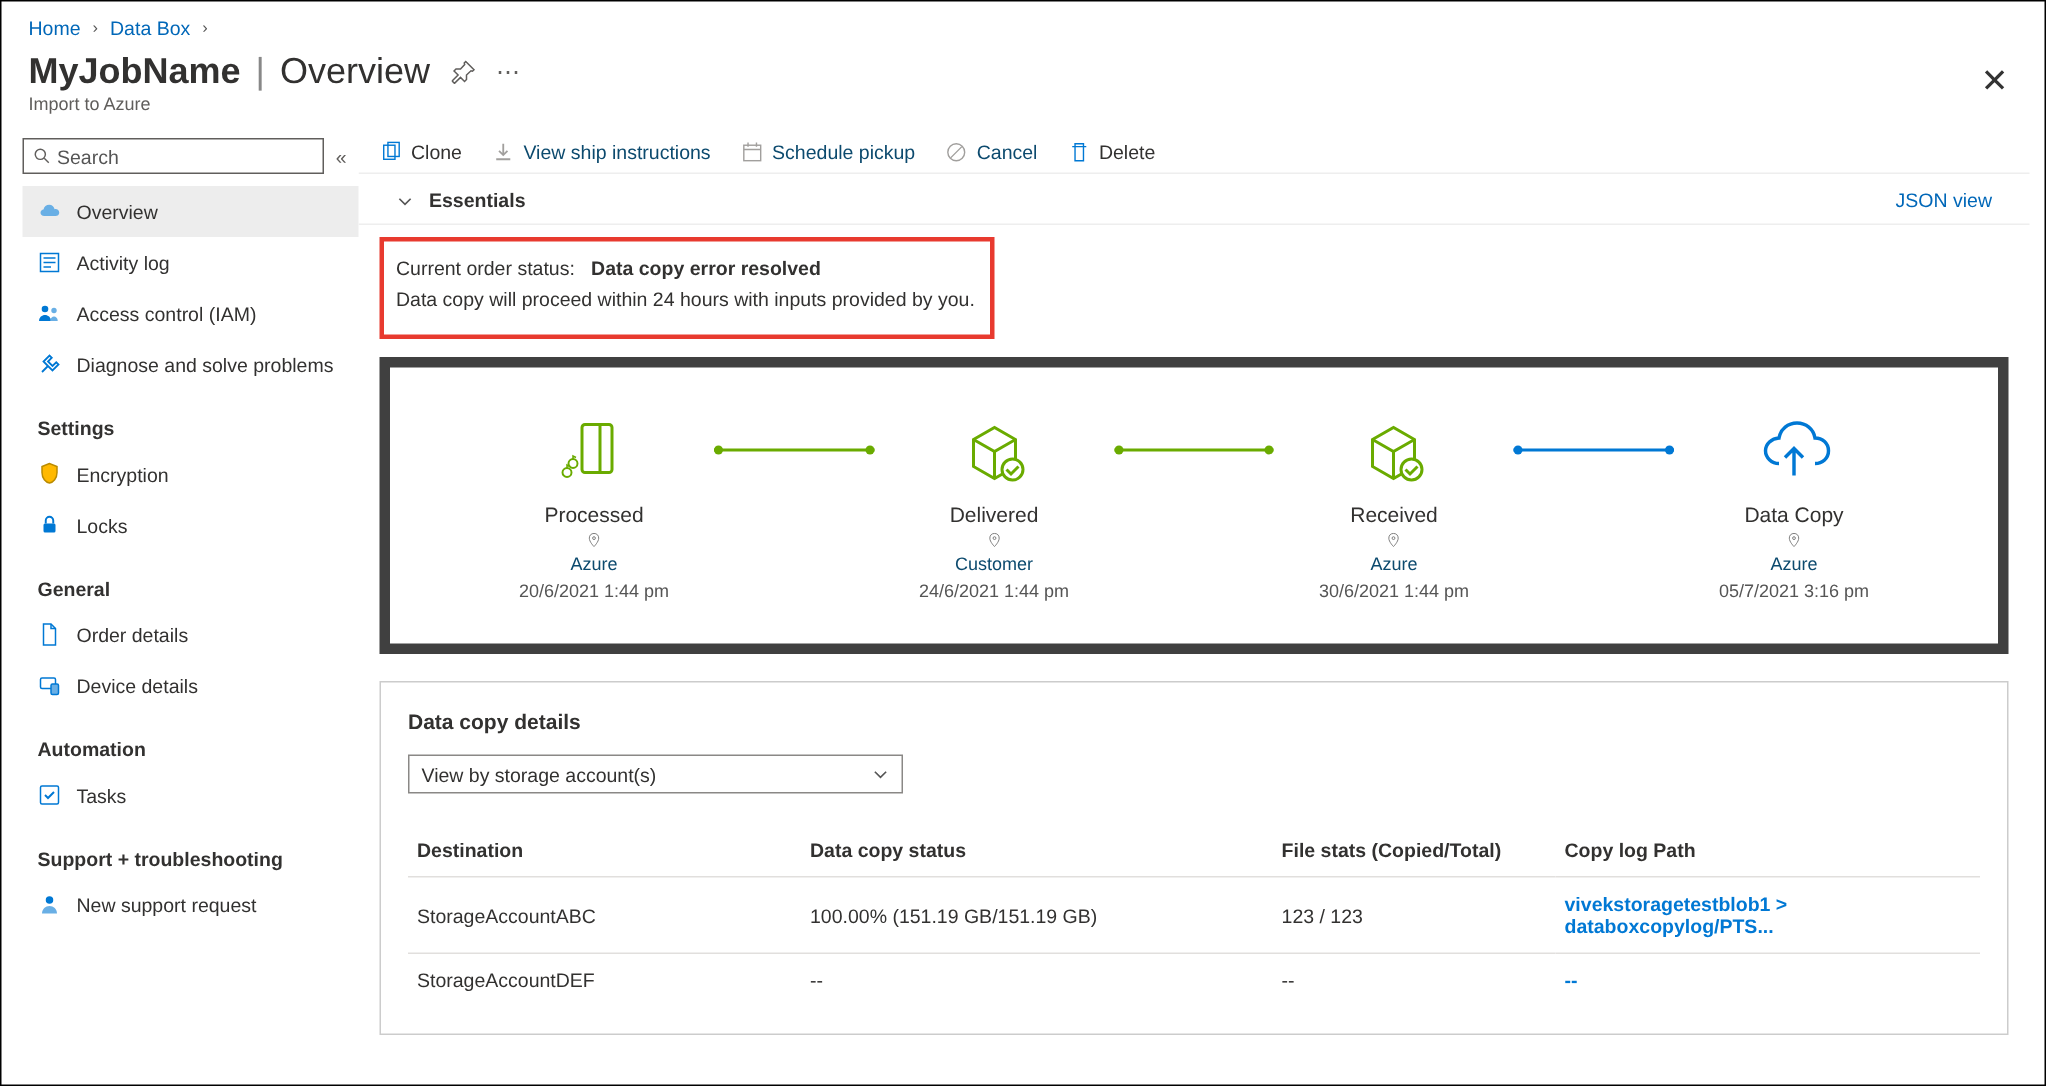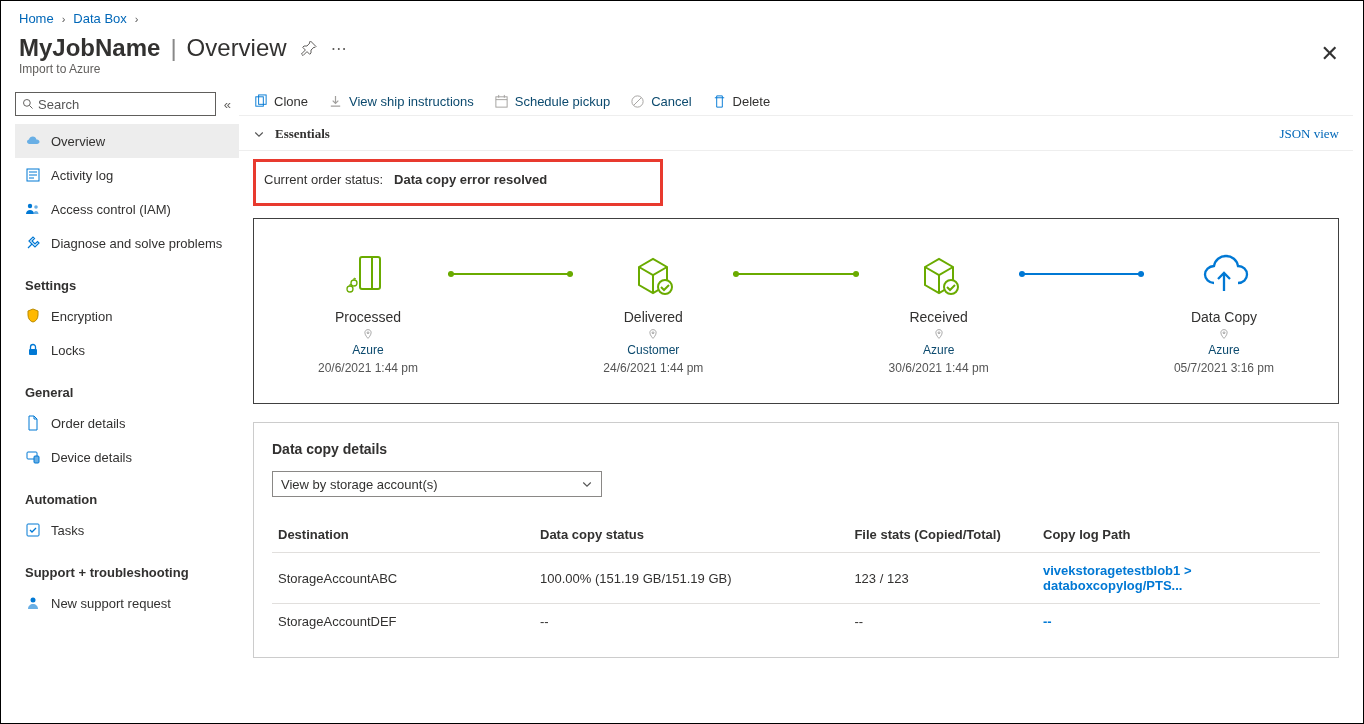--- a/index.html
+++ b/index.html
@@ -21,29 +21,29 @@
   .search-box .mag { margin-right:4px; }
   .collapse-arrows { margin-left:8px; color:#605e5c; cursor:pointer;}
   .nav-item { display:flex; align-items:center; gap:10px; height:34px; padding:0 10px; cursor:pointer;}
   .nav-item.active { background:#ededed;}
   .nav-item .ic { width:16px; height:16px; display:inline-flex; align-items:center; justify-content:center;}
   .nav-section { font-weight:600; padding:18px 10px 6px 10px; font-size:13px;}
   .content { flex:1; padding: 0 10px 10px 0; position:relative; overflow:hidden;}
   .toolbar { display:flex; align-items:center; gap:20px; padding: 8px 14px 6px; }
   .tool-btn { display:flex; align-items:center; gap:6px; color:#323130; cursor:pointer; font-size:13px;}
   .tool-btn.disabled { color:#0c4a6e;}
-  .essentials-row { display:flex; align-items:center; padding:10px 14px 8px; border-top:1px solid #eee; border-bottom:1px solid #eee;font-family:Liberation Serif, serif;}
+  .essentials-row { display:flex; align-items:center; padding:10px 25px 8px; border-top:1px solid #eee; border-bottom:1px solid #eee;}
   .essentials-row .chev-down { margin-right:10px; color:#555;}
   .essentials-row .label { font-weight:600; flex:1;}
   .json-link { color:#0067b8; cursor:pointer; font-size:13px;}
   .status-box { margin:8px 14px 12px; padding:10px 10px 16px 8px; border:3px solid #e83a2f; width:410px;}
   .status-line1 { color:#323130; }
   .status-value { font-weight:700;}
   .status-line2 { padding-top:6px; color:#323130;}
-  .timeline-card { margin:0 14px 18px; border:1px solid #404040; padding:34px 14px 28px; }
+  .timeline-card { margin:0 14px 18px; border:7px solid #404040; padding:34px 36px 28px; }
   .timeline { display:flex; align-items:flex-start; justify-content:space-between; }
   .step { display:flex; flex-direction:column; align-items:center; width:200px;}
   .step .ic { height:44px; display:flex; align-items:center; justify-content:center;}
   .step-title { font-size:14px; padding-top:12px; text-align:center;}
   .step-sub { display:flex; align-items:center; gap:4px; font-size:12px; color:#0c4a6e; padding-top:4px;flex-direction:column;}
   .step-date { font-size:12px; color:#555; padding-top:4px;}
   .connector { flex:1; height:32px; display:flex; align-items:center; justify-content:center; margin:0 -20px; padding-top:10px;}
   .connector .line { height:2px; background:#6aab00; width:100%; position:relative;}
   .connector.active .line { background:#0078d4;}
   .connector .dot { width:6px;height:6px;border-radius:50%;background:#6aab00;position:absolute;top:-2px;}
@@ -255,20 +255,21 @@
       </span>
       <span class="label">Essentials</span>
       <span class="json-link">JSON view</span>
     </div>
 
     <div class="status-box">
       <div class="status-line1">
         <span>Current order status:</span>&nbsp;&nbsp;
         <span class="status-value">Data copy error resolved</span>
       </div>
+      <div class="status-line2">Data copy will proceed within 24 hours with inputs provided by you.</div>
     </div>
 
     <div class="timeline-card">
       <div class="timeline">
         <div class="step">
           <span class="ic">
             <svg width="48" height="44" viewBox="0 0 48 44">
                 <rect x="16" y="4" width="20" height="32" rx="2" fill="none" stroke="#6aab00" stroke-width="2"></rect>
                 <line x1="28" y1="4" x2="28" y2="36" stroke="#6aab00" stroke-width="2"></line>
                 <circle cx="10" cy="30" r="3" fill="none" stroke="#6aab00" stroke-width="1.3"></circle>

